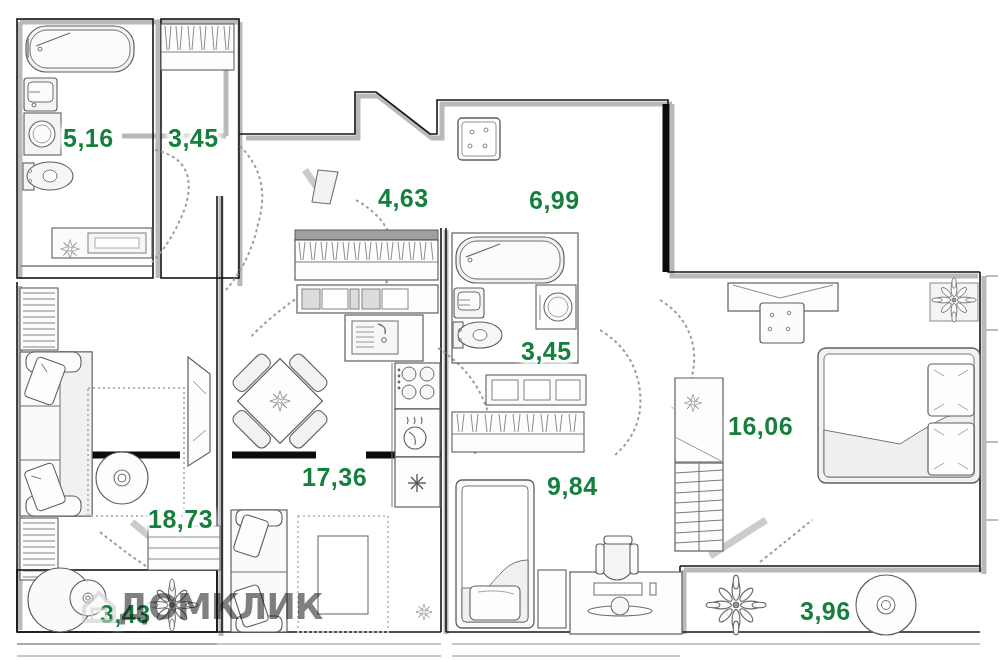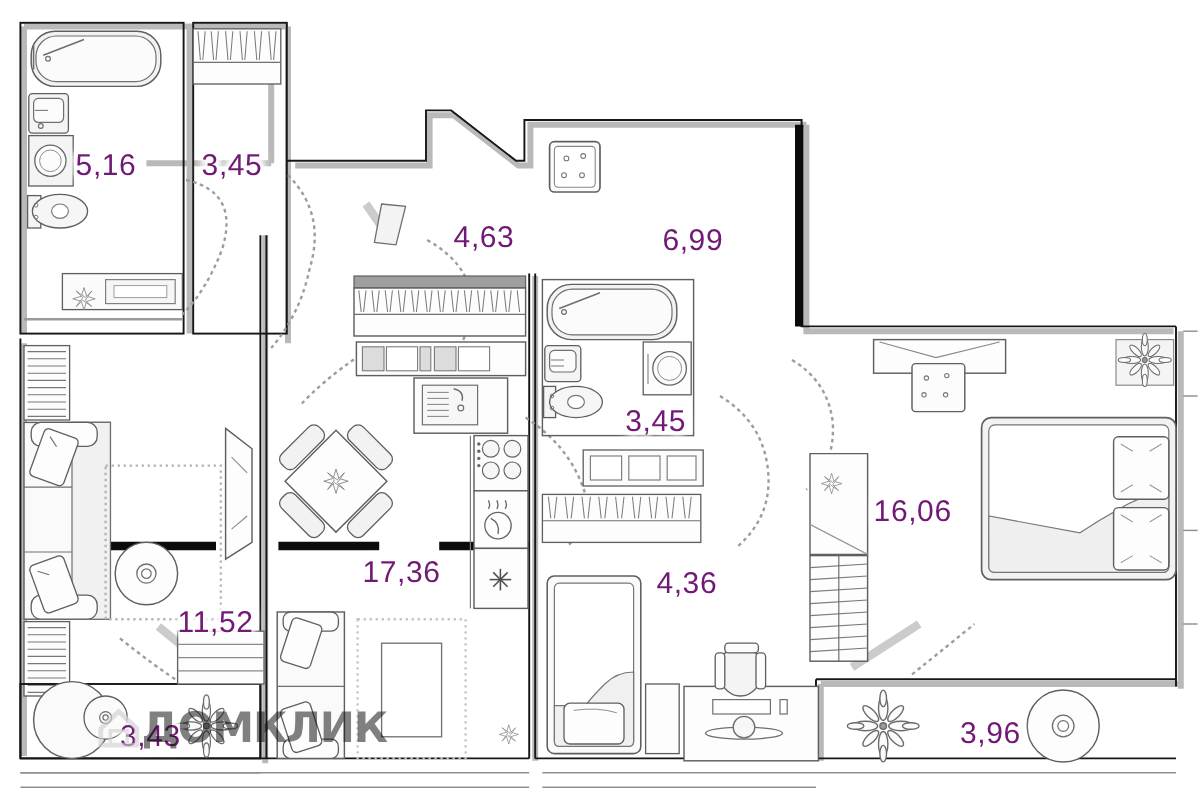--- a/index.html
+++ b/index.html
@@ -8,22 +8,22 @@
     position:relative;
     width:1000px;height:660px;
     background:#ffffff;
     overflow:hidden;
   }
   #plan svg{position:absolute;left:0;top:0;}
   .area-label{
     position:absolute;
     font-family:"Liberation Sans",sans-serif;
     font-size:25px;
-    font-weight:400;
-    color:#701a75;
+    font-weight:700;
+    color:#15803d;
     letter-spacing:0.5px;
     white-space:nowrap;
     text-shadow:
        0 0 5px #fff, 0 0 5px #fff, 0 0 5px #fff, 0 0 5px #fff,
        0 0 9px #fff, 0 0 9px #fff, 0 0 12px #fff, 0 0 12px #fff,
        2px 0 6px #fff, -2px 0 6px #fff, 0 2px 6px #fff, 0 -2px 6px #fff;
   }
   .wm{
     position:absolute;
     left:78px; top:585px;
@@ -571,25 +571,25 @@
         <line x1="148" y1="548" x2="220" y2="548"></line>
         <line x1="148" y1="559" x2="220" y2="559"></line>
       </g>
     </g>
 
   </svg>
 
   <div class="area-label" style="left:63px; top:124px;">5,16</div>
   <div class="area-label" style="left:168px;top:124px;">3,45</div>
   <div class="area-label" style="left:378px;top:184px;">4,63</div>
-  <div class="area-label" style="left:552px;top:186px;text-align:right;">6,99</div>
+  <div class="area-label" style="left:529px;top:186px;text-align:right;">6,99</div>
   <div class="area-label" style="left:521px;top:337px;">3,45</div>
-  <div class="area-label" style="left:148px;top:505px;">11,52</div>
+  <div class="area-label" style="left:148px;top:505px;">18,73</div>
   <div class="area-label" style="left:302px;top:463px;">17,36</div>
-  <div class="area-label" style="left:547px;top:472px;">4,36</div>
+  <div class="area-label" style="left:547px;top:472px;">9,84</div>
   <div class="area-label" style="left:728px;top:412px;">16,06</div>
   <div class="area-label" style="left:100px;top:600px;">3,43</div>
   <div class="area-label" style="left:800px;top:597px;text-align:right;">3,96</div>
 
   <div class="wm">
     <svg width="42" height="42" viewBox="0 0 42 42">
       <path d="M6,22 L21,8 L36,22 L36,36 L6,36 Z" fill="none" stroke="#cfcfcf" stroke-width="4"></path>
       <path d="M14,36 L14,24 L28,24 L28,36" fill="none" stroke="#cfcfcf" stroke-width="3"></path>
     </svg>
     <div class="wm-text">ДОМКЛИК</div>

